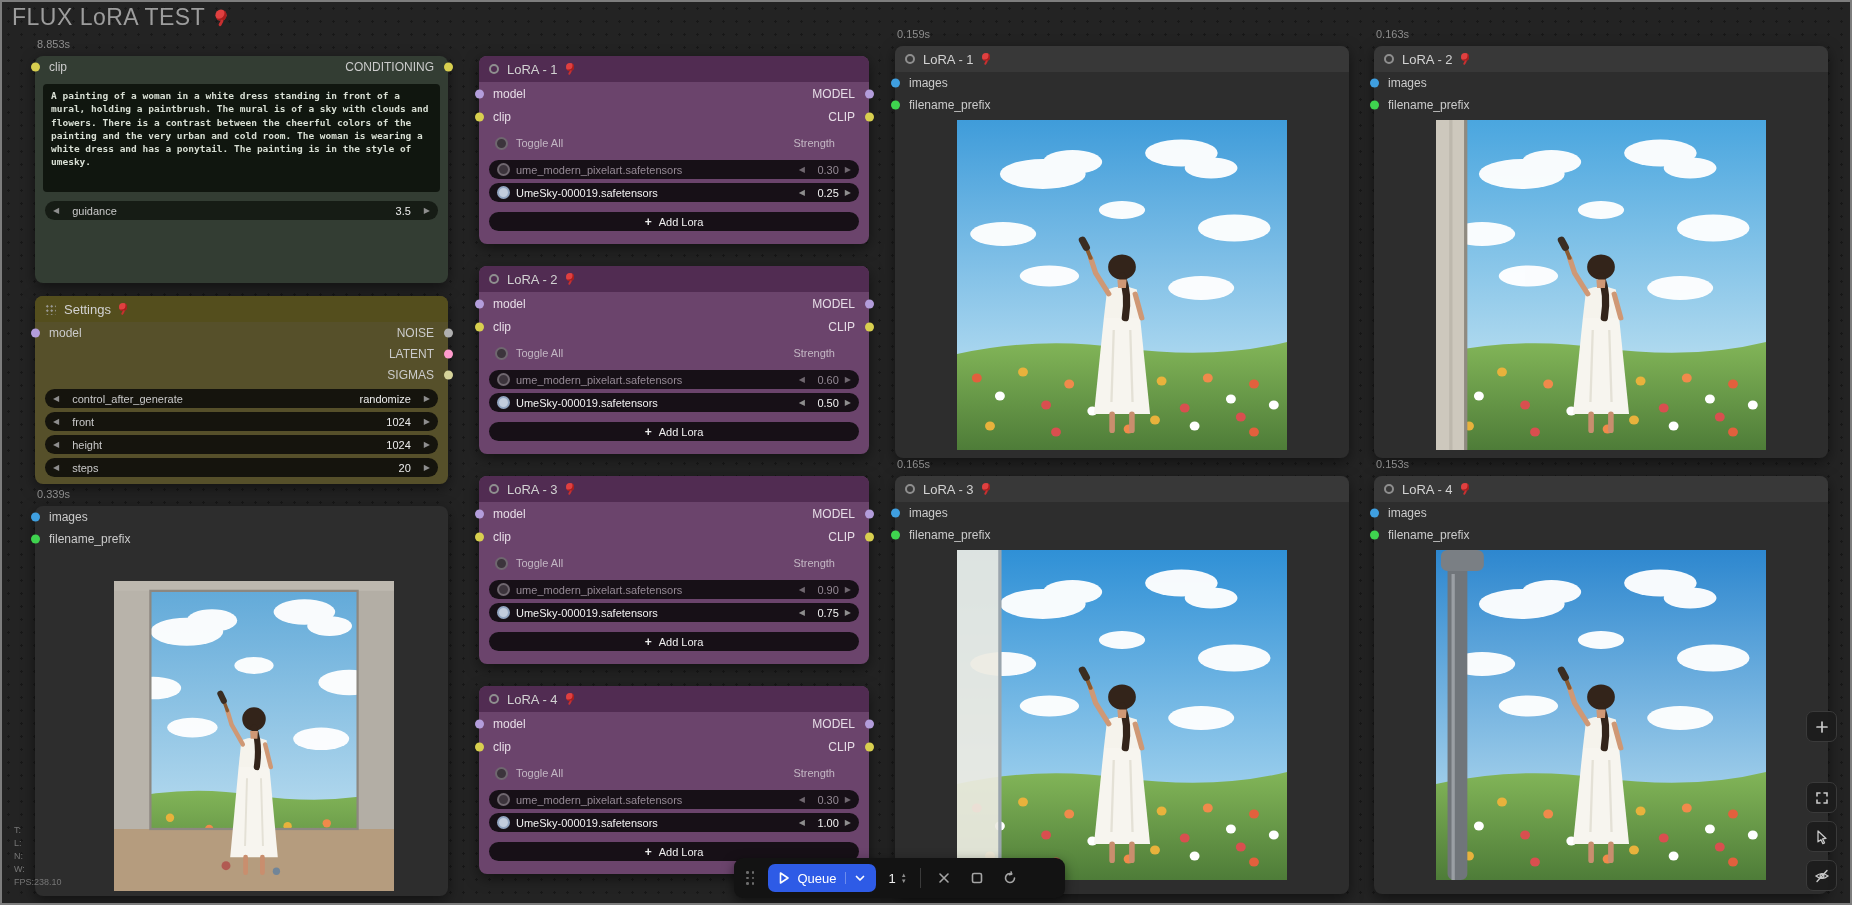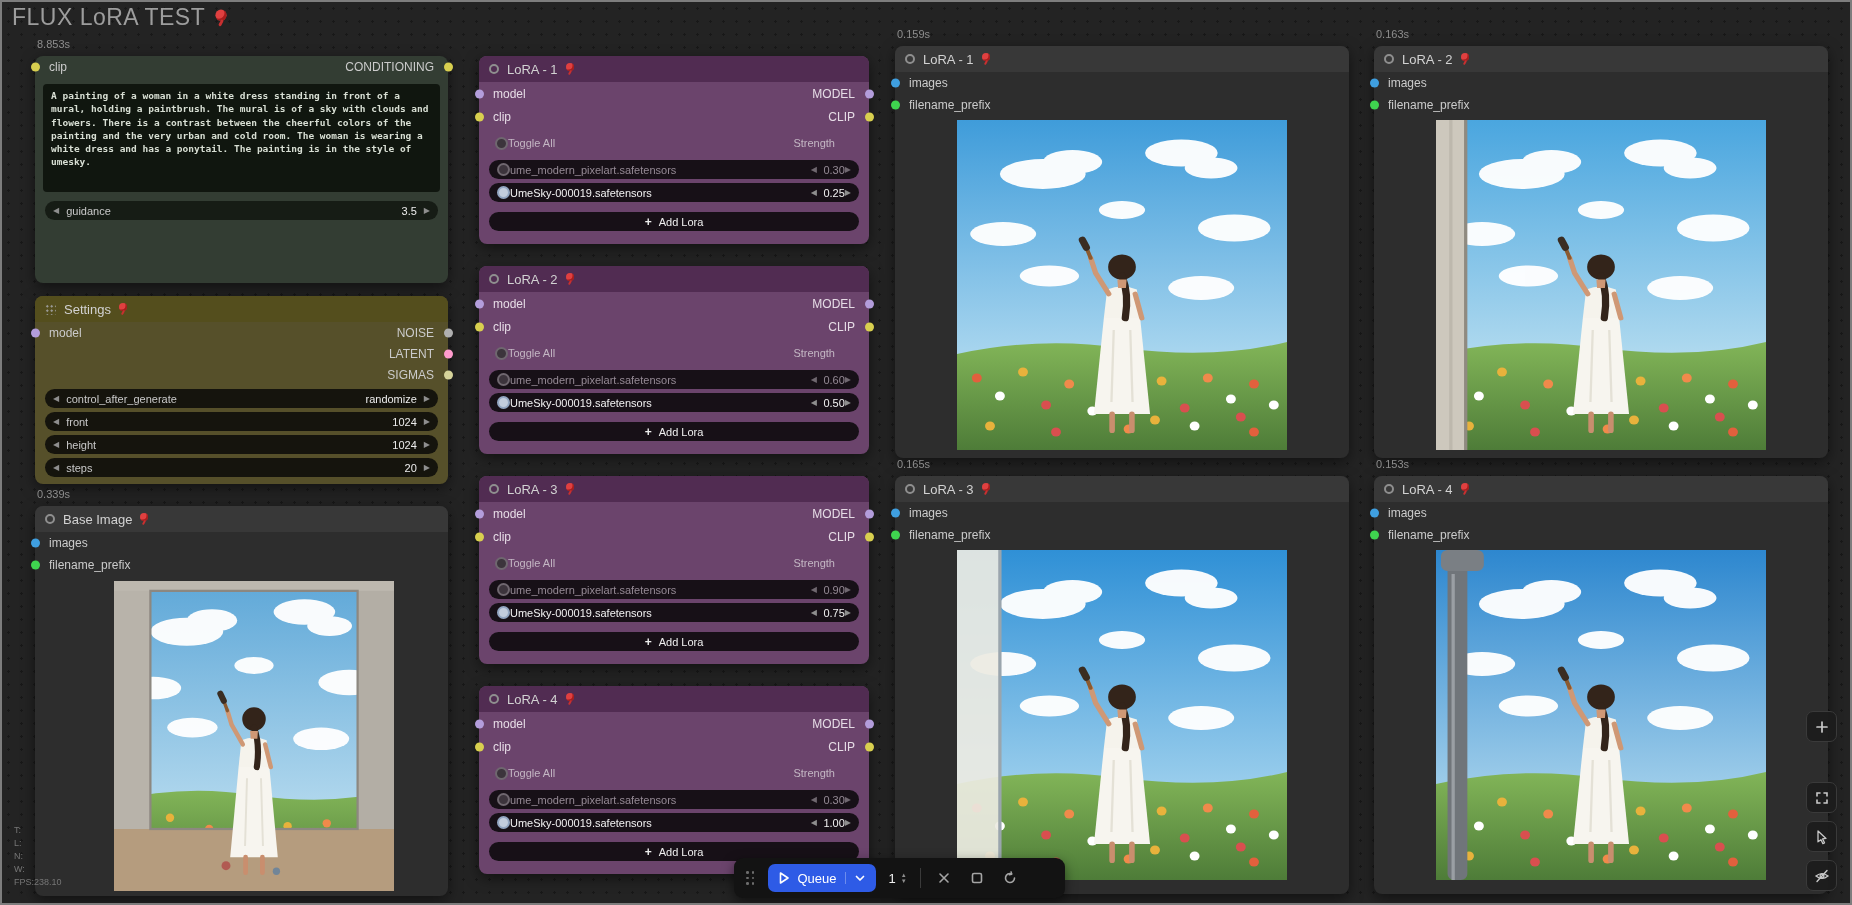--- a/index.html
+++ b/index.html
@@ -32,33 +32,33 @@
   .io-row { position:relative; height:21px; display:flex; align-items:center; padding:0 14px; font-size:12px; }
   .preview-node .io-row { height:22px; }
   .lora-node .io-row { height:23px; }
   .in-label { color:#cbcbcb; }
   .out-label { margin-left:auto; color:#cbcbcb; }
   .lora-node .in-label, .lora-node .out-label { color:#e6dce6; }
   .dot { width:9px; height:9px; border-radius:50%; flex:none; }
   .dot.edge-l { position:absolute; left:-4.5px; top:50%; transform:translateY(-50%); }
   .dot.edge-r { position:absolute; right:-4.5px; top:50%; transform:translateY(-50%); }
 
-  .pill { height:19px; border-radius:10px; background:#161616; display:flex; align-items:center; font-size:11px; color:#c9c9c9; padding:0 8px; margin:4px 10px;justify-content:center; }
+  .pill { height:19px; border-radius:10px; background:#161616; display:flex; align-items:center; font-size:11px; color:#c9c9c9; padding:0 8px; gap:6px; margin:4px 10px;justify-content:center; }
   .pill .arr { font-size:8px; color:#8e8e8e; flex:none; }
   .pill .pill-label { padding-left:7px; }
   .pill .pill-value { margin-left:auto; padding-right:7px; color:#ececec; }
 
   .prompt-text {
     margin:6px 8px 0 8px; height:108px; background:#10160f; border-radius:4px;
     font-family:"DejaVu Sans Mono","Liberation Mono",monospace; font-weight:bold;
     font-size:9.5px; line-height:1.4; color:#d8dfd4; padding:5px 8px; overflow:hidden;
   }
   .prompt-node .pill { margin-top:9px; background:#161c15; }
 
-  .toggle-row { display:flex; align-items:center; gap:0; padding:0 16px; height:26px; font-size:11px; color:#c3b6c3; margin-top:2px; }
+  .toggle-row { display:flex; align-items:center; gap:8px; padding:0 16px; height:26px; font-size:11px; color:#c3b6c3; margin-top:2px; }
   .toggle-row .spacer { flex:1; }
   .toggle-row .strength-head { padding-right:18px; }
   .toggle { width:13px; height:13px; border-radius:50%; flex:none; background:#3c343c; border:2px solid #6f676f; }
   .toggle.on { background:#c3cddd; border-color:#93a6c2; }
   .lora-row { background:#171017; }
   .lora-row .lora-name { flex:1; min-width:0; white-space:nowrap; overflow:hidden; text-overflow:ellipsis; }
   .lora-row.disabled .lora-name, .lora-row.disabled .strength { color:#958a95; }
   .lora-row.disabled .arr { color:#6f676f; }
   .lora-row.enabled .lora-name, .lora-row.enabled .strength { color:#f2f2f2; }
   .strength { width:28px; text-align:right; }
@@ -154,27 +154,20 @@
     <div class="pill" style="background:#15140d">
       <span class="arr">◀</span>
       <span class="pill-label">steps</span>
       <span class="pill-value">20</span>
       <span class="arr">▶</span>
     </div>
   </div>
 
   <div class="node base-node" style="left:33px;top:504px;width:413px;height:390px;background:#2d2d2d">
     <span class="timing node-timing">0.339s</span>
-    <div class="node-header" style="background:#383838">
-      <span class="circle-icon"></span>
-      <span class="node-title">
-        <span>Base Image</span>
-        <span class="pin-icon"></span>
-      </span>
-    </div>
     <div class="io-row" style="height:22px">
       <span class="dot edge-l" style="background:#3f9fe0"></span>
       <span class="in-label">images</span>
     </div>
     <div class="io-row" style="height:22px">
       <span class="dot edge-l" style="background:#3fd34f"></span>
       <span class="in-label">filename_prefix</span>
     </div>
     <div class="image-slot" style="left:79px;top:75px;width:280px;height:310px">
         <svg viewBox="0 0 100 110" preserveAspectRatio="none" xmlns="http://www.w3.org/2000/svg">

